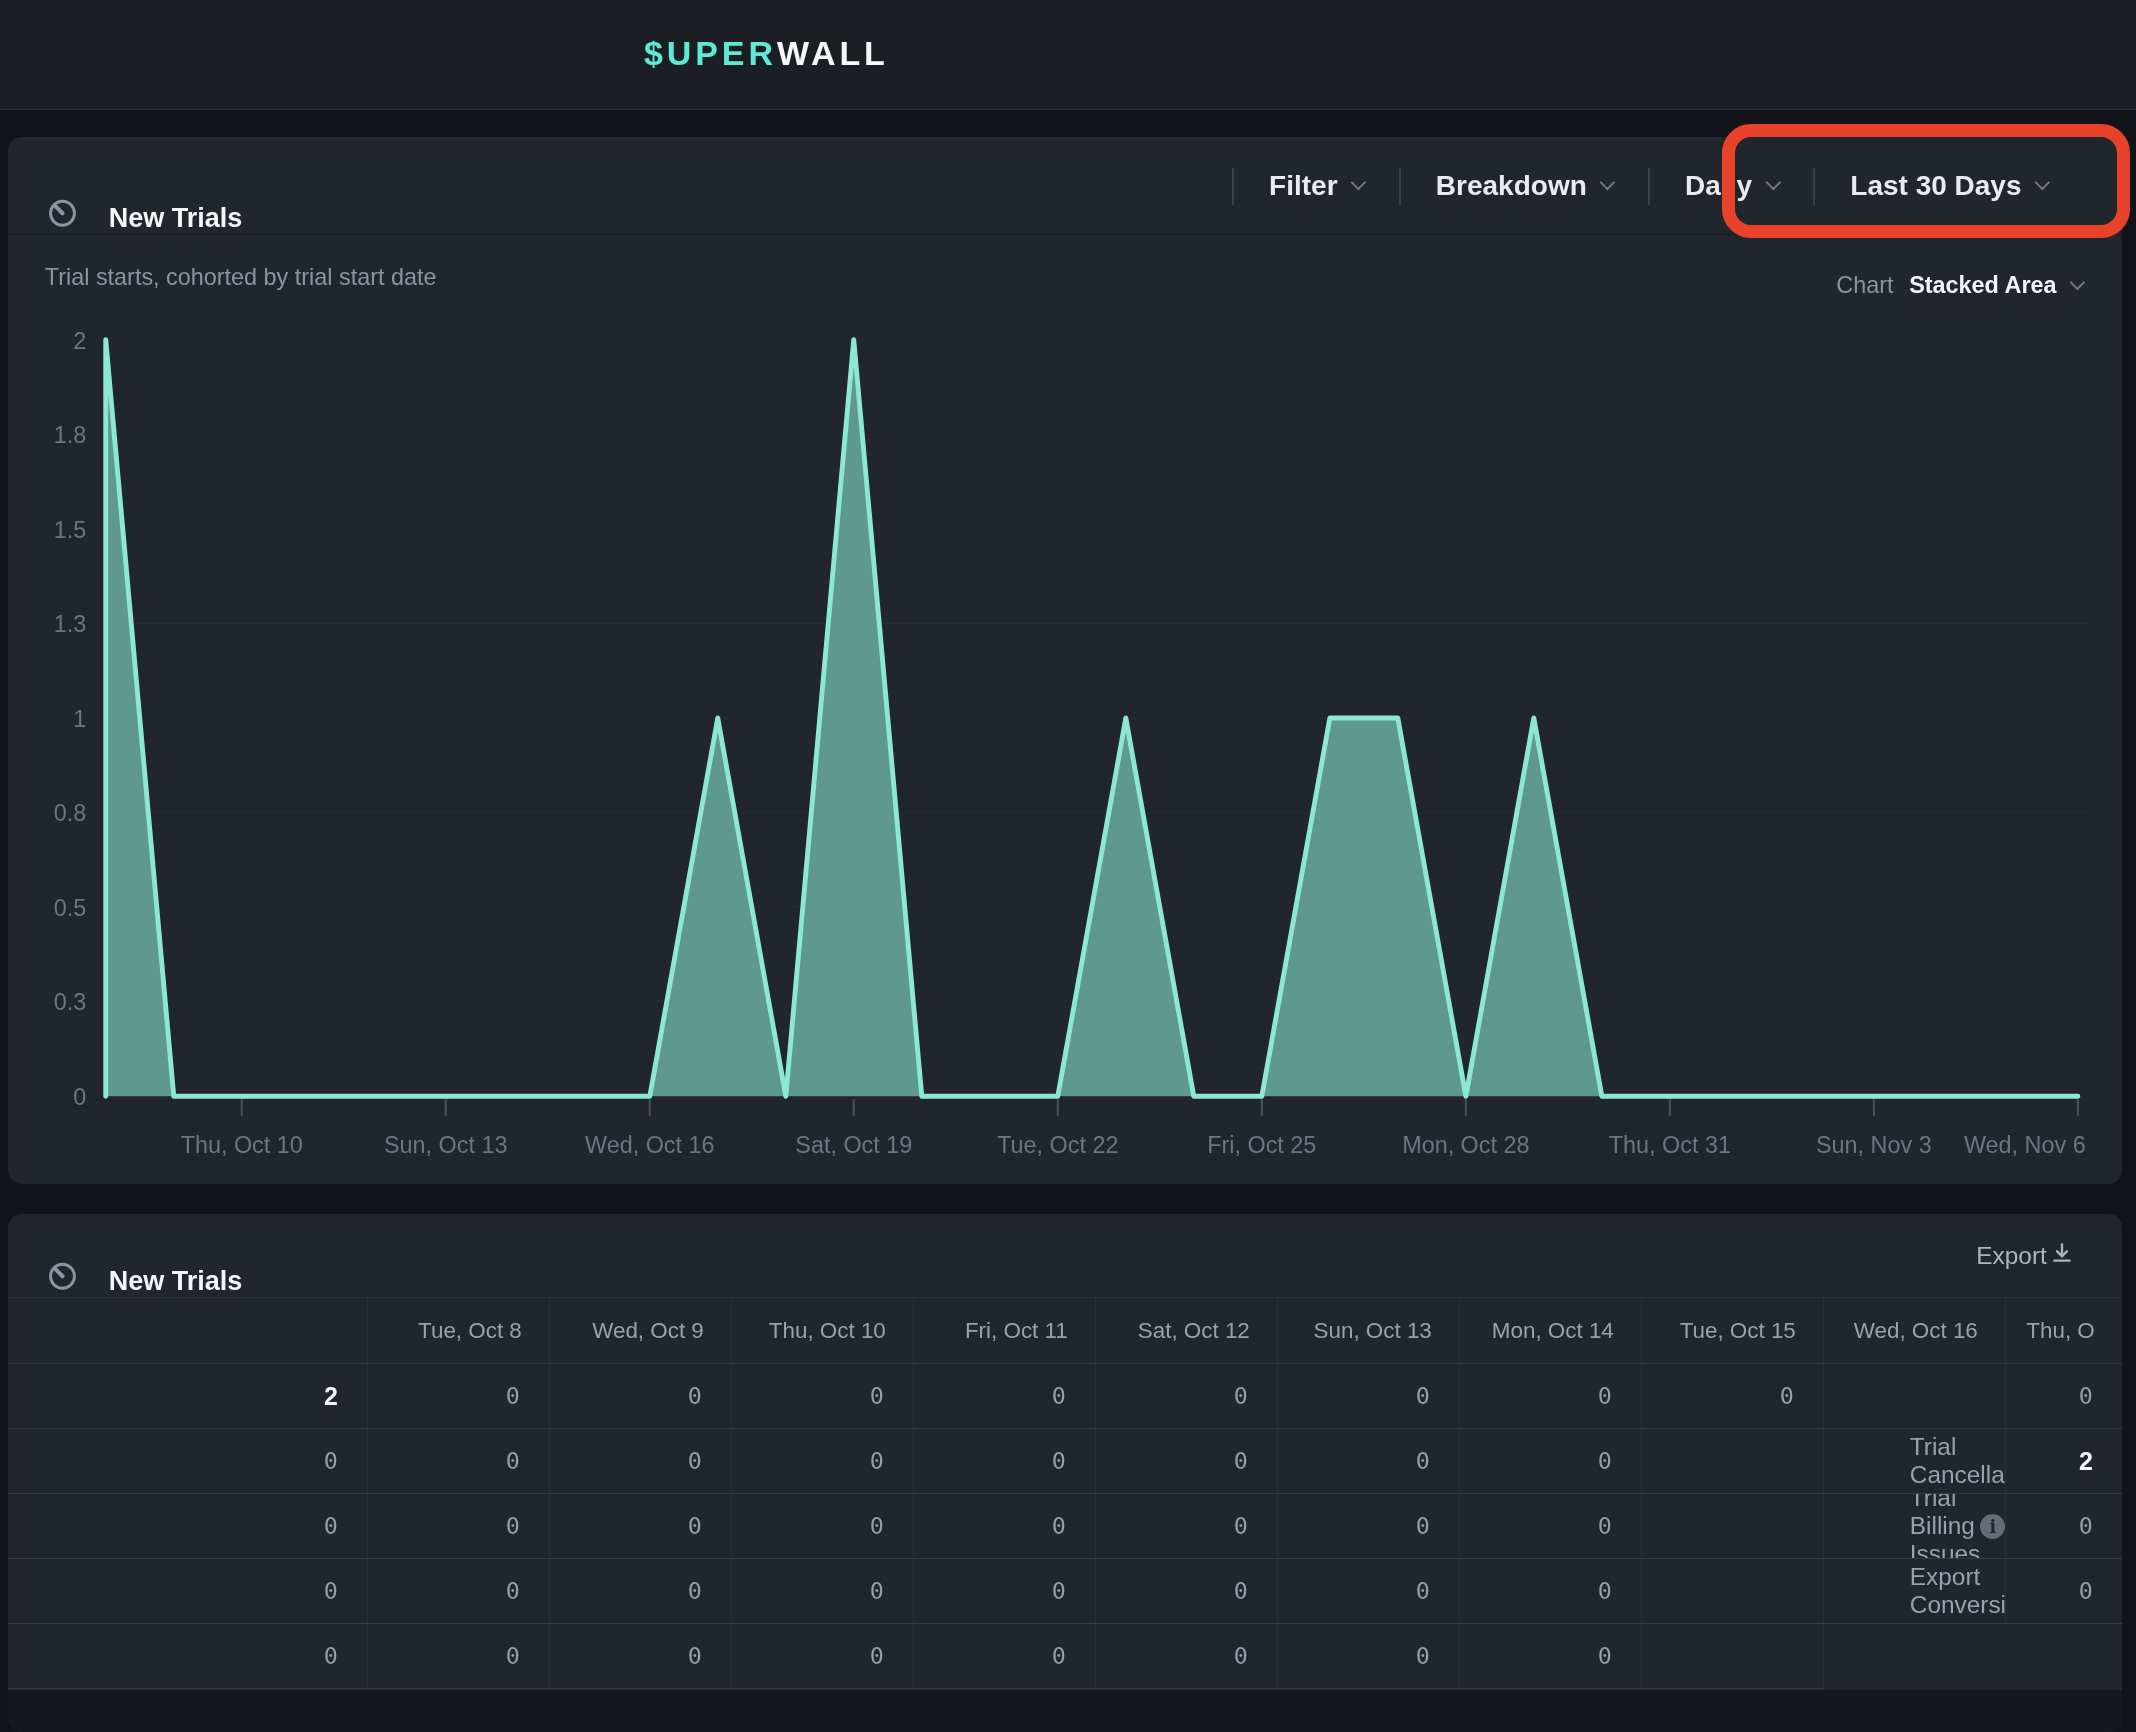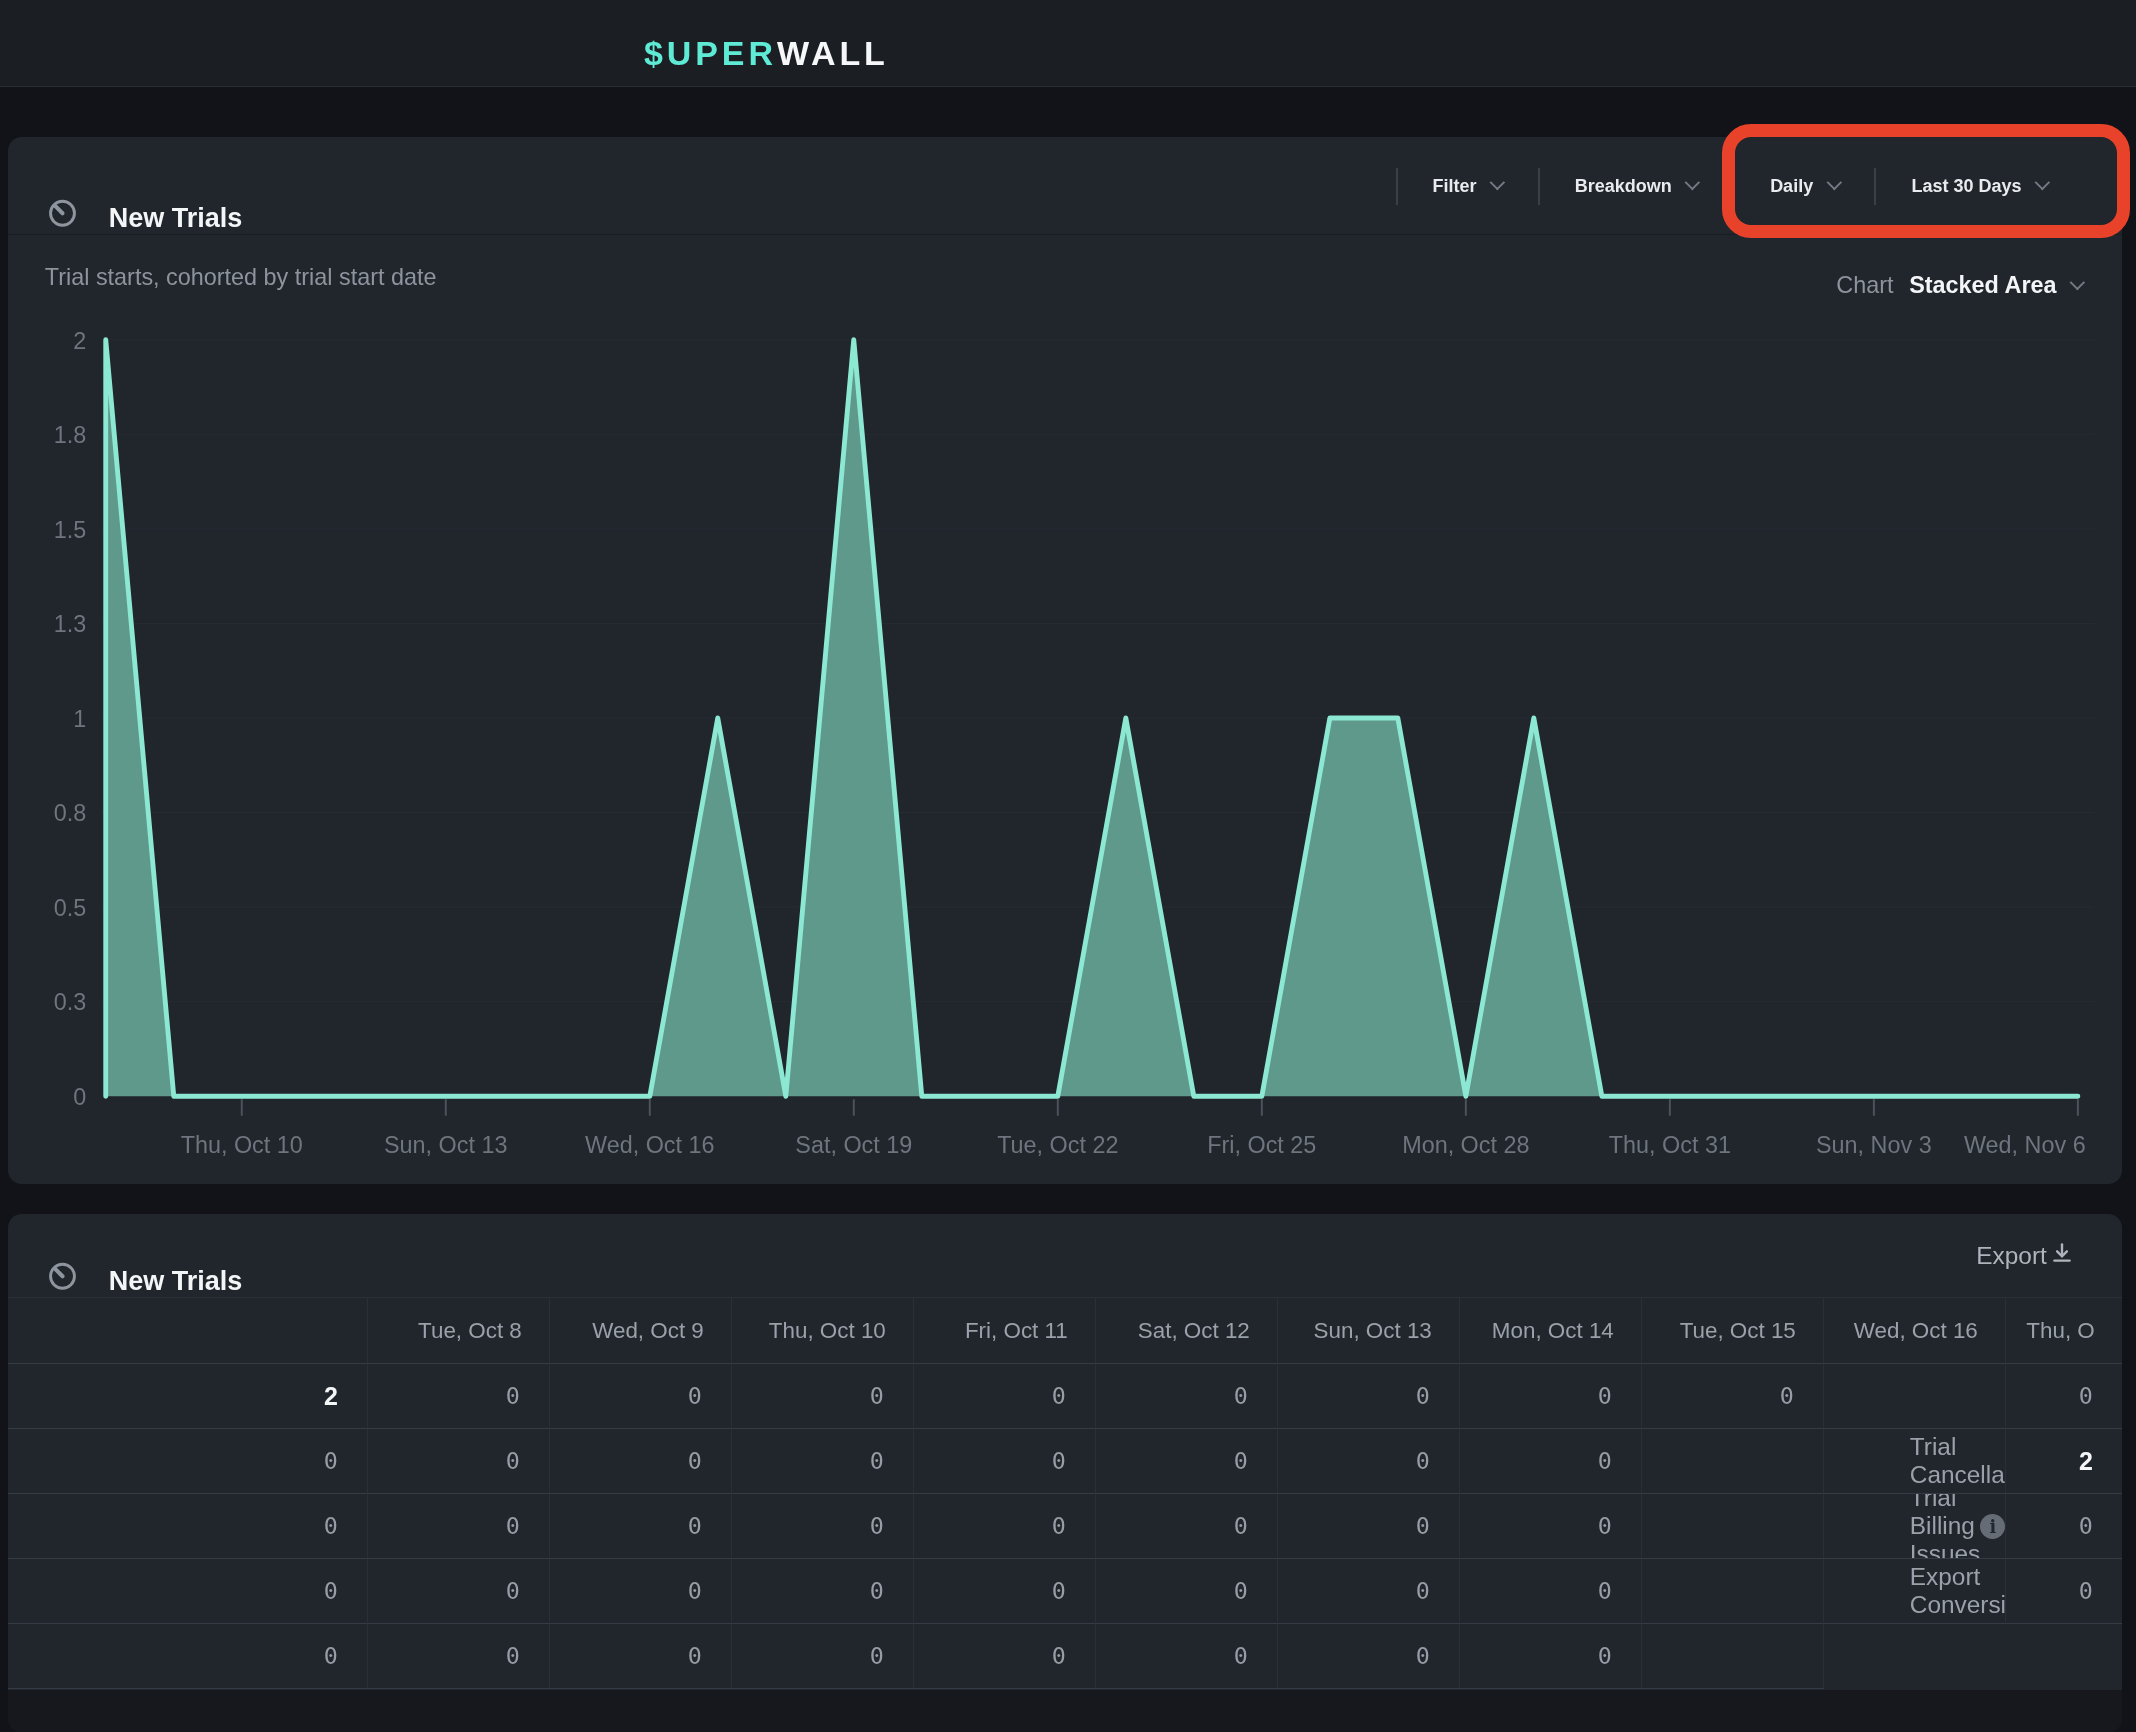--- a/index.html
+++ b/index.html
@@ -6,21 +6,21 @@
     --page:#121318; --nav:#1b1e23; --card:#21252c;
     --txt:#f3f5f7; --muted:#8d949e; --axis:#6e757f; --tgray:#9aa1ab;
     --rowline:#363c45; --colline:#2b3038; --grid:#272c34; --tick:#4d535c; --vsep:#3a3f48;
     --teal:#5eead4; --fill:#5f998c; --stroke:#8ce8d2; --red:#e8432a; --swatch:#7df0d8;
   }
   *{margin:0;padding:0;box-sizing:border-box;}
   body{width:2137px;height:1732px;position:relative;overflow:hidden;background:var(--page);
        font-family:"Liberation Sans",sans-serif;color:var(--txt);}
 
   
-  .topnav{position:absolute;left:0;top:0;width:2137px;height:87px;background:var(--nav);
+  .topnav{position:absolute;left:0;top:0;width:2137px;height:110px;background:var(--nav);
           border-bottom:1px solid #2a2e35;}
   .brand{position:absolute;left:644px;top:0;height:107px;display:flex;align-items:center;
          font-size:34px;font-weight:bold;letter-spacing:3.9px;cursor:pointer;}
   .brand .a{color:var(--teal);}
   .brand .b{color:#f5f7f9;}
 
   
   .card{position:absolute;left:7.8px;width:2114px;background:var(--card);border-radius:13.7px;}
   .chart-card{top:137px;height:1047px;}
   .table-card{top:1214px;height:518px;overflow:hidden;}
@@ -28,21 +28,21 @@
   .card-head{position:relative;height:98px;}
   .chart-card .card-head{border-bottom:1px solid #191c21;}
   .head-left{position:absolute;left:37px;top:0;height:100%;display:flex;align-items:flex-end;gap:29px;}
   .card-title{font-size:27px;font-weight:bold;color:var(--txt);}
   .table-card .card-head{height:83px;}
 
   
   .controls{position:absolute;right:39px;top:0;height:98px;display:flex;align-items:center;}
   .vsep{width:2px;height:37px;background:var(--vsep);}
   .ctrl{display:flex;align-items:center;gap:15.6px;padding:0 35px;cursor:pointer;
-        font-size:18px;font-weight:bold;color:#e9ebee;white-space:nowrap;}
+        font-size:28px;font-weight:bold;color:#e9ebee;white-space:nowrap;}
   .chev{width:10.7px;height:10.7px;border-right:2.5px solid #737a85;border-bottom:2.5px solid #737a85;
         transform:rotate(45deg);margin-top:-6.8px;flex:0 0 auto;}
 
   
   .sub-row{position:absolute;left:37px;right:39px;top:119px;height:43px;
            display:flex;align-items:center;justify-content:space-between;}
   .subtitle{font-size:23.4px;color:var(--muted);}
   .chart-type{display:flex;align-items:center;gap:15.6px;cursor:pointer;font-size:23.4px;margin-top:16px;}
   .chart-type .lab{color:var(--muted);}
   .chart-type .val{color:var(--txt);font-weight:bold;}

